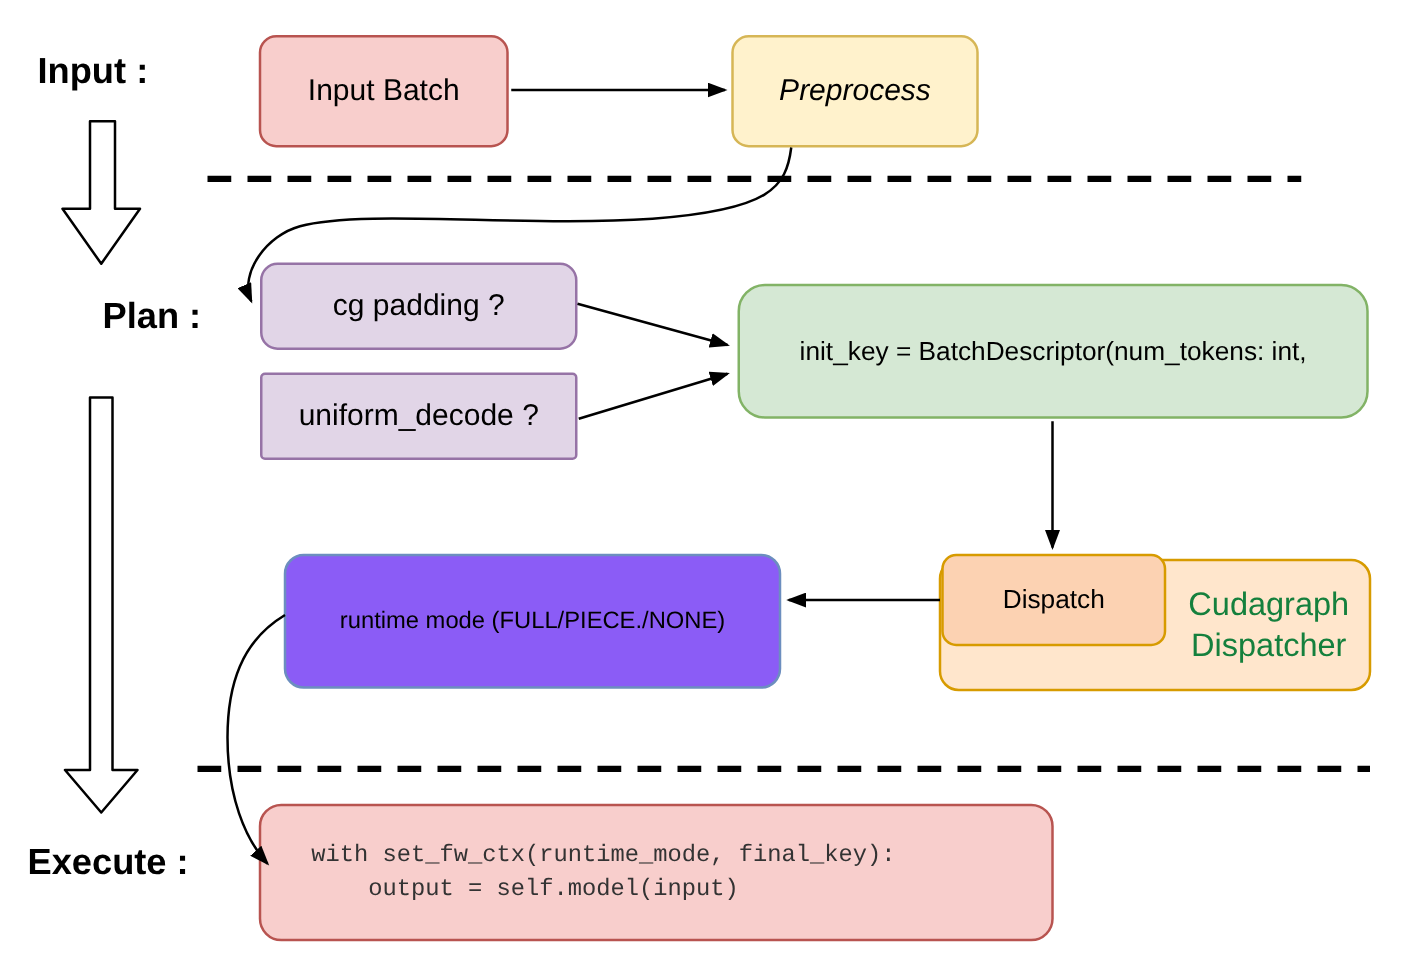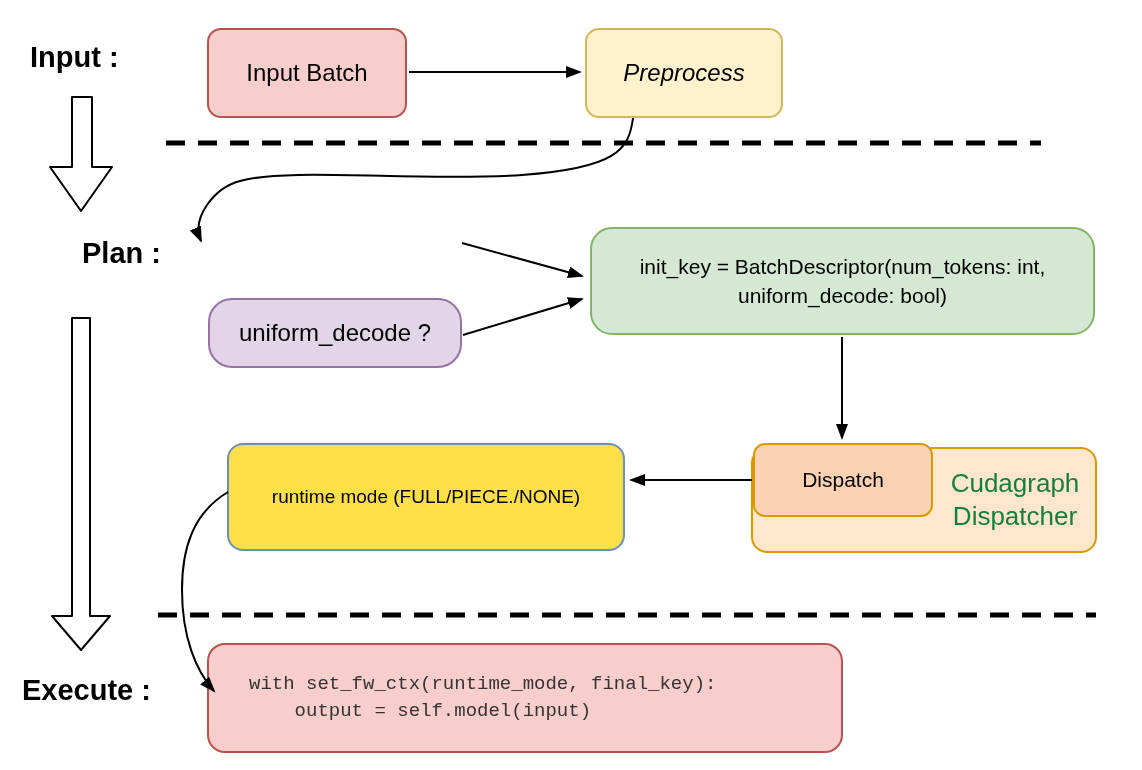--- a/index.html
+++ b/index.html
@@ -31,21 +31,21 @@
     justify-content:center;
     text-align:center;
     color:#000;
     z-index:1;
   }
   .node div{white-space:pre;}
 
   #node-input-batch{left:207px;top:28px;width:200px;height:90px;border-radius:14px;font-size:24px;}
   #node-preprocess{left:585px;top:28px;width:198px;height:90px;border-radius:14px;font-size:24px;}
   #node-cg-padding{left:208px;top:210px;width:254px;height:70px;border-radius:14px;font-size:24px;}
-  #node-uniform-decode{left:208px;top:298px;width:254px;height:70px;border-radius:24px;font-size:24px;}
+  #node-uniform-decode{left:208px;top:298px;width:254px;height:70px;border-radius:4px;font-size:24px;}
   #node-init-key{left:590px;top:227px;width:505px;height:108px;border-radius:22px;font-size:21px;line-height:29px;}
   #node-cudagraph{left:751px;top:447px;width:346px;height:106px;border-radius:16px;z-index:1;}
   #cudagraph-label{
     position:absolute;left:933px;top:447px;width:164px;height:106px;
     display:flex;flex-direction:column;align-items:center;justify-content:center;
     text-align:center;font-size:26px;line-height:33px;color:#15803d;z-index:2;
   }
   #node-dispatch{left:753px;top:443px;width:180px;height:74px;border-radius:12px;font-size:21px;z-index:3;}
   #node-runtime{left:227px;top:443px;width:398px;height:108px;border-radius:16px;font-size:19px;line-height:28px;}
   #node-execute-code{
@@ -69,41 +69,43 @@
   <div class="stage-label" id="label-execute">Execute :</div>
 
   <div class="node" id="node-input-batch" style="background: rgb(248, 206, 204); border-color: rgb(184, 84, 80);">
     <div>Input Batch</div>
   </div>
 
   <div class="node" id="node-preprocess" style="background: rgb(255, 242, 204); border-color: rgb(214, 182, 86); font-style: italic;">
     <div>Preprocess</div>
   </div>
 
+  <div class="node" id="node-cg-padding" style="background: rgb(225, 213, 231); border-color: rgb(150, 115, 166);">
+    <div>cg padding ?</div>
+  </div>
 
   <div class="node" id="node-uniform-decode" style="background: rgb(225, 213, 231); border-color: rgb(150, 115, 166);">
     <div>uniform_decode ?</div>
   </div>
 
   <div class="node" id="node-init-key" style="background: rgb(213, 232, 212); border-color: rgb(130, 179, 102);">
     <div>init_key = BatchDescriptor(num_tokens: int,</div>
-    <div>uniform_decode: bool)</div>
   </div>
 
   <div class="node" id="node-cudagraph" style="background: rgb(255, 230, 204); border-color: rgb(215, 155, 0);"></div>
   <div id="cudagraph-label">
     <div>Cudagraph</div>
     <div>Dispatcher</div>
   </div>
 
   <div class="node" id="node-dispatch" style="background: rgb(252, 210, 178); border-color: rgb(215, 155, 0);">
     <div>Dispatch</div>
   </div>
 
-  <div class="node" id="node-runtime" style="background: #fde047; border-color: rgb(108, 142, 191);">
+  <div class="node" id="node-runtime" style="background: #8b5cf6; border-color: rgb(108, 142, 191);">
     <div>runtime mode (FULL/PIECE./NONE)</div>
   </div>
 
   <div class="node" id="node-execute-code" style="background: rgb(248, 206, 204); border-color: rgb(184, 84, 80); padding-left: 40px;">
     <div>with set_fw_ctx(runtime_mode, final_key):</div>
     <div>    output = self.model(input)</div>
   </div>
 
   <svg id="edges" width="1142" height="770" viewBox="0 0 1142 770">
     <defs>

